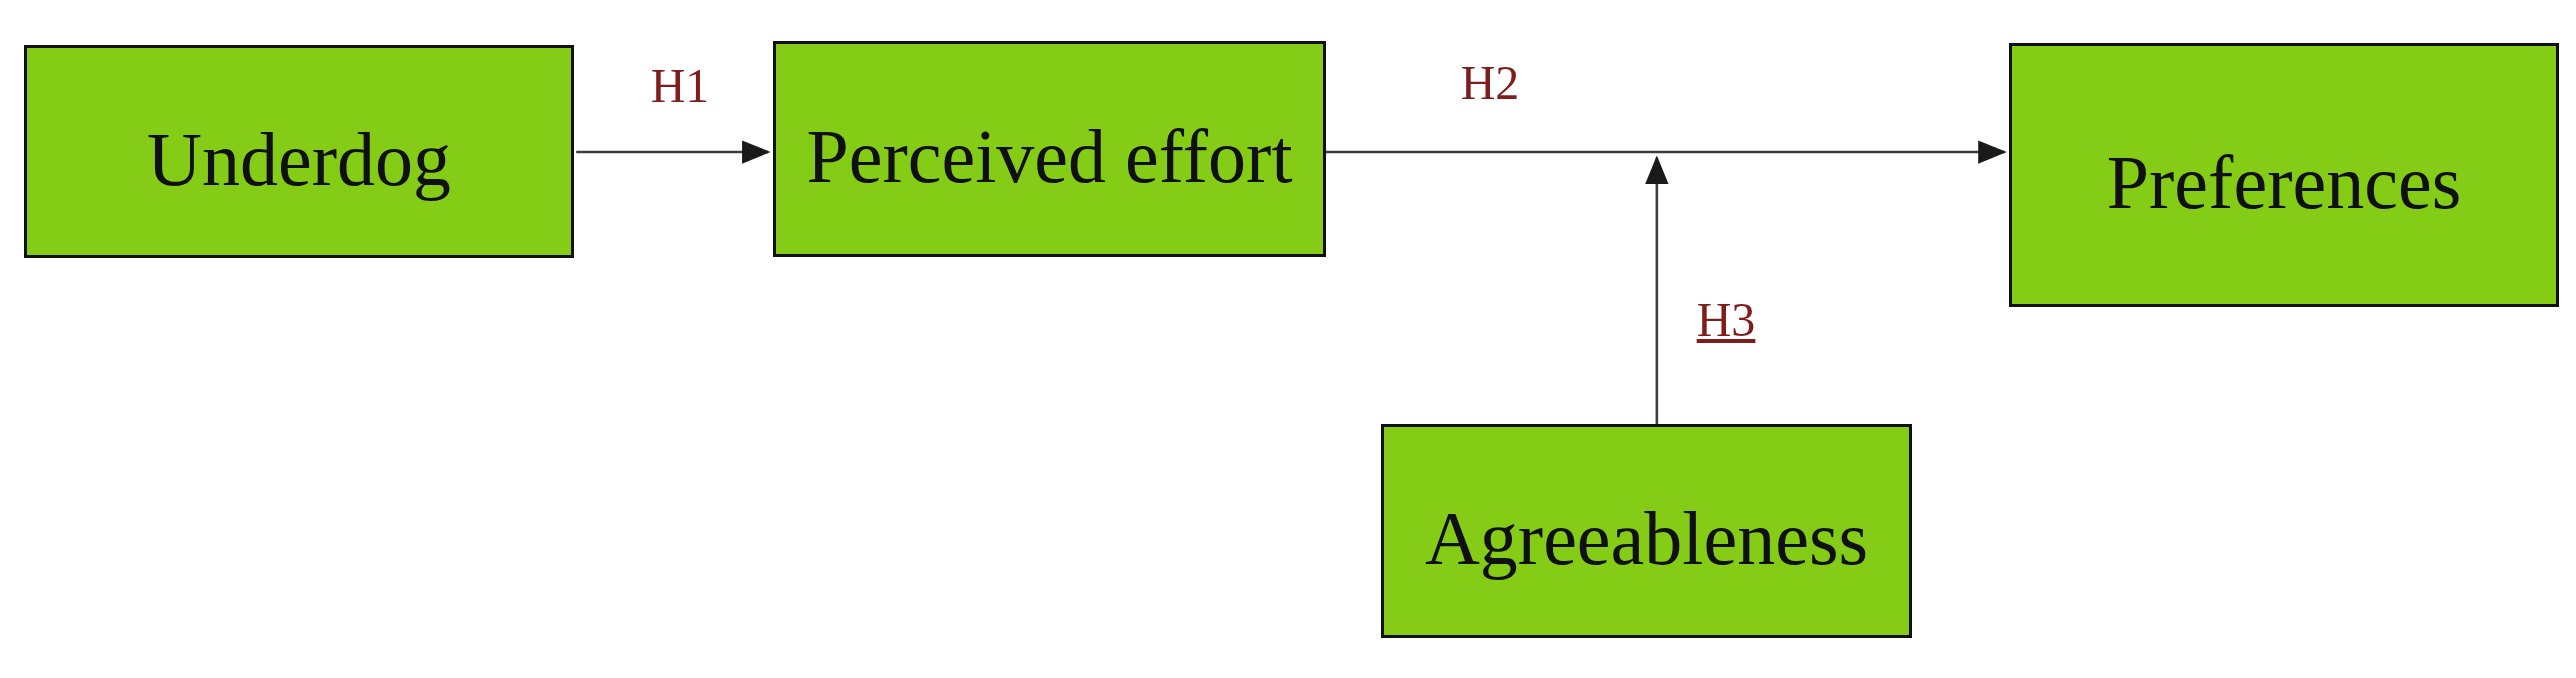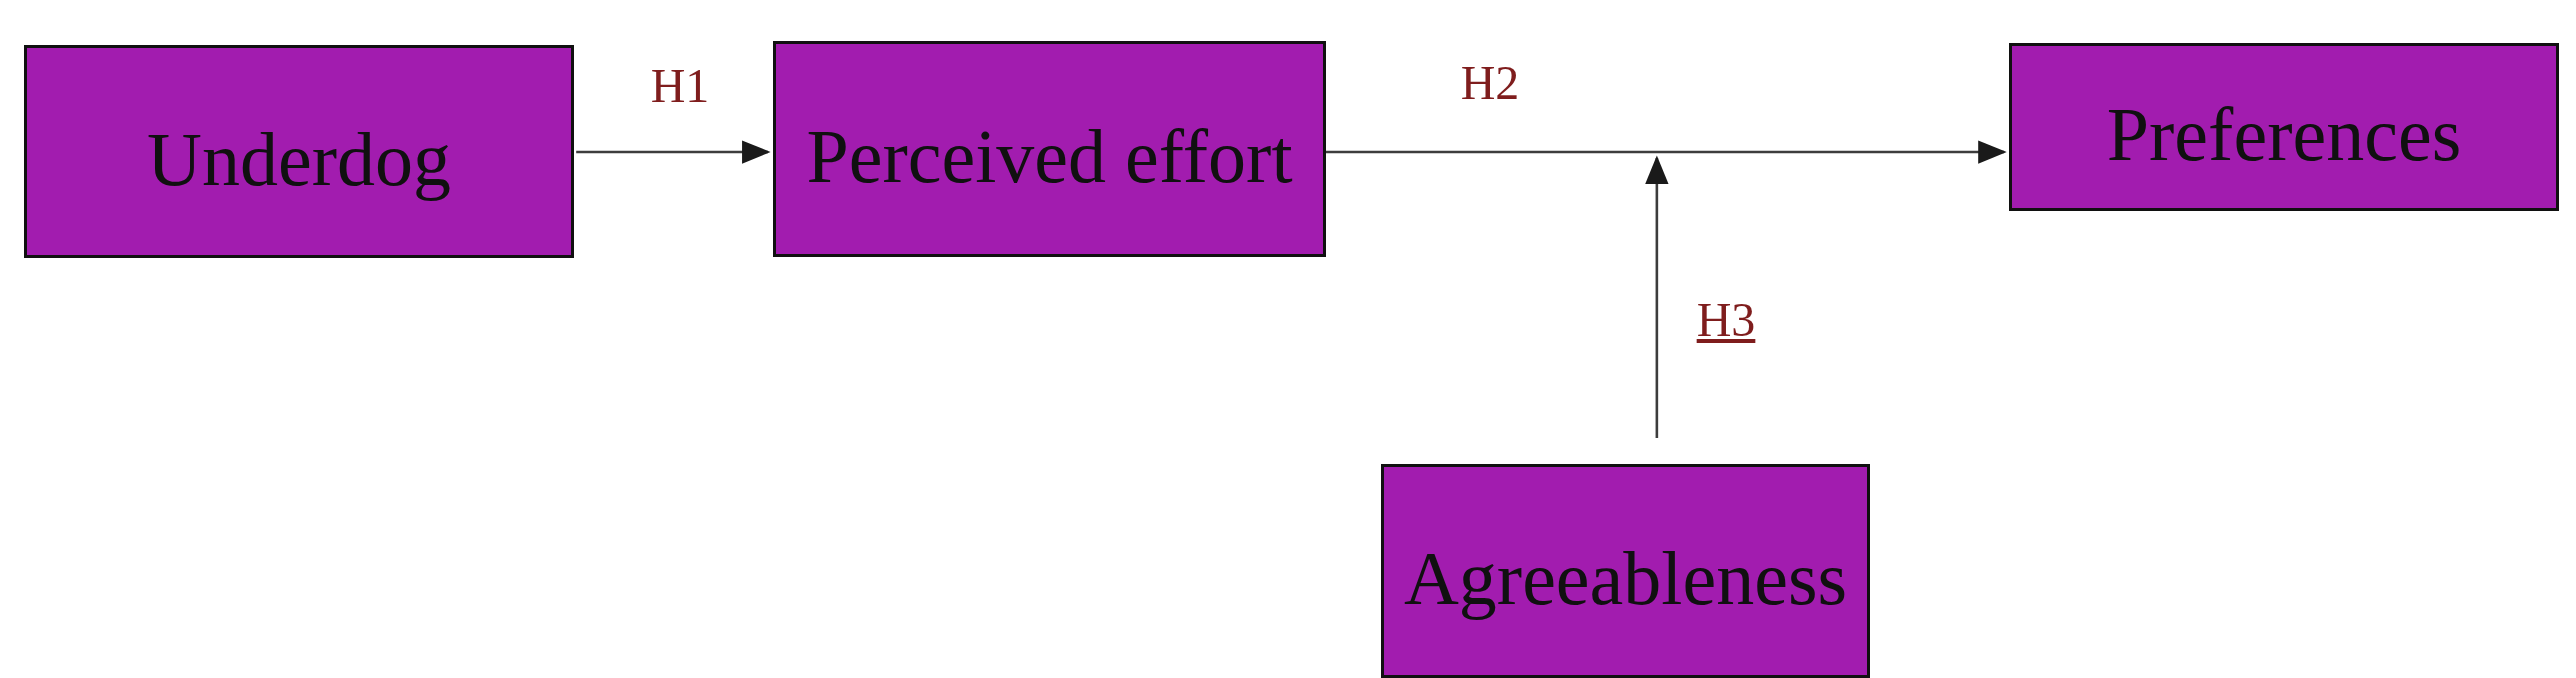--- a/index.html
+++ b/index.html
@@ -12,35 +12,35 @@
     overflow: hidden;
   }
   .arrow-layer {
     position: absolute;
     left: 0; top: 0;
     width: 2576px; height: 679px;
   }
   .node {
     position: absolute;
     box-sizing: border-box;
-    background: #a21caf;
+    background: #84cc16;
     border: 3.5px solid #101010;
     display: flex;
     align-items: center;
     justify-content: center;
     color: #101010;
     font-size: 76px;
     line-height: 1;
     padding-top: 14px;
     white-space: nowrap;
   }
   #node-underdog        { left:   24px; top:  45px; width: 550px; height: 213px; }
   #node-perceived-effort{ left:  773px; top:  41px; width: 553px; height: 216px; }
-  #node-preferences     { left: 2009px; top:  43px; width: 550px; height: 168px; }
-  #node-agreeableness   { left: 1381px; top: 464px; width: 489px; height: 214px; justify-content: center; }
+  #node-preferences     { left: 2009px; top:  43px; width: 550px; height: 264px; }
+  #node-agreeableness   { left: 1381px; top: 424px; width: 531px; height: 214px; justify-content: center; }
   .edge-label {
     position: absolute;
     transform: translate(-50%, -50%);
     font-size: 48px;
     color: #7f1d1d;
     line-height: 1;
     white-space: nowrap;
   }
   #label-h1 { left:  680px; top:  86px; }
   #label-h2 { left: 1490px; top:  83px; }

